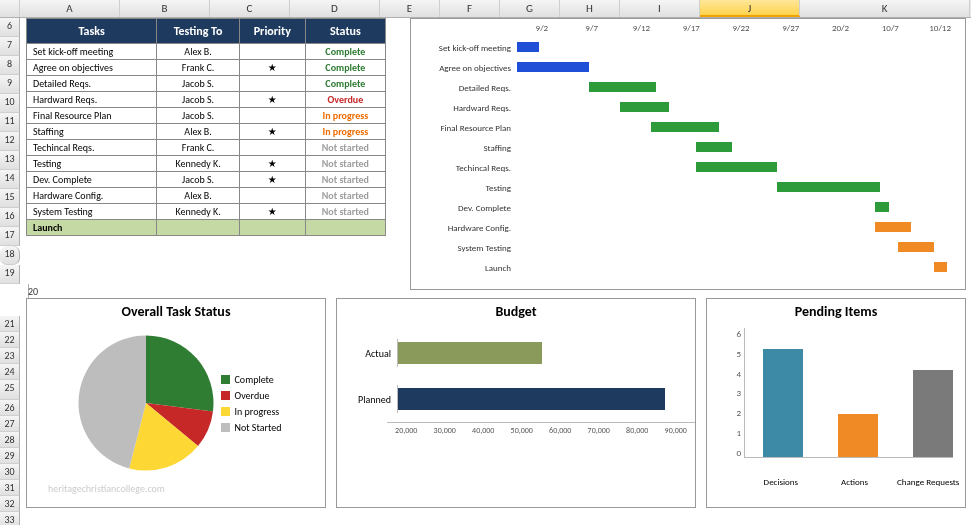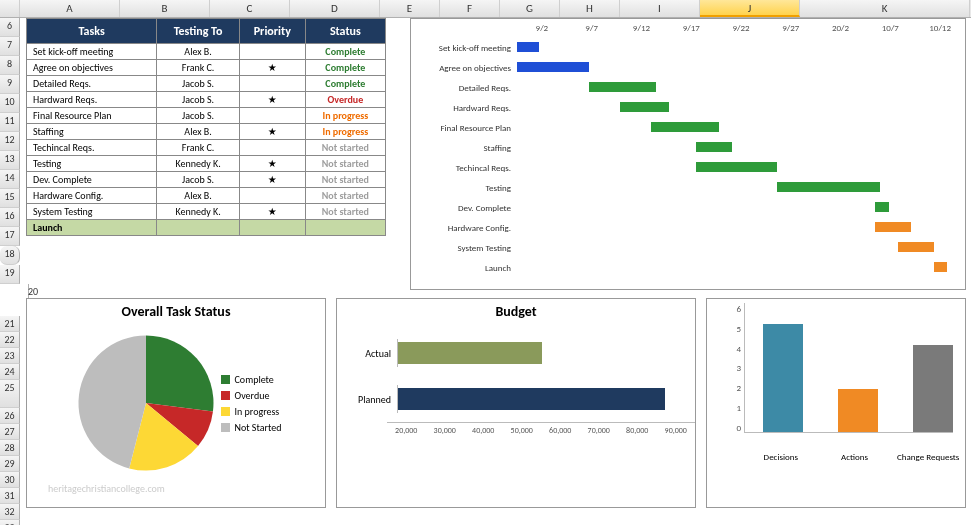--- a/index.html
+++ b/index.html
@@ -85,21 +85,21 @@
       <div style="height: 19px;">15</div>
       <div style="height: 19px;">16</div>
       <div style="height: 19px;">17</div>
       <div style="height: 19px; border-radius: 7px;">18</div>
       <div style="height: 19px;">19</div>
       <div style="height: 32px; margin-left: 28px;">20</div>
       <div style="height: 16px;">21</div>
       <div style="height: 16px;">22</div>
       <div style="height: 16px;">23</div>
       <div style="height: 16px;">24</div>
-      <div style="height: 28px;">25</div>
+      <div style="height: 20px;">25</div>
       <div style="height: 16px;">26</div>
       <div style="height: 16px;">27</div>
       <div style="height: 16px;">28</div>
       <div style="height: 16px;">29</div>
       <div style="height: 16px;">30</div>
       <div style="height: 16px;">31</div>
       <div style="height: 16px;">32</div>
       <div style="height: 16px;">33</div>
     </div>
 
@@ -330,20 +330,21 @@
           <div>40,000</div>
           <div>50,000</div>
           <div>60,000</div>
           <div>70,000</div>
           <div>80,000</div>
           <div>90,000</div>
         </div>
     </div>
 
     <div class="chart-box" style="left:686px;top:280px;width:260px;height:210px">
+      <div class="chart-title">Pending Items</div>
       <div class="pend">
         <div class="pend-y" id="pend-y">
             <div>6</div>
             <div>5</div>
             <div>4</div>
             <div>3</div>
             <div>2</div>
             <div>1</div>
             <div>0</div>
           </div>

